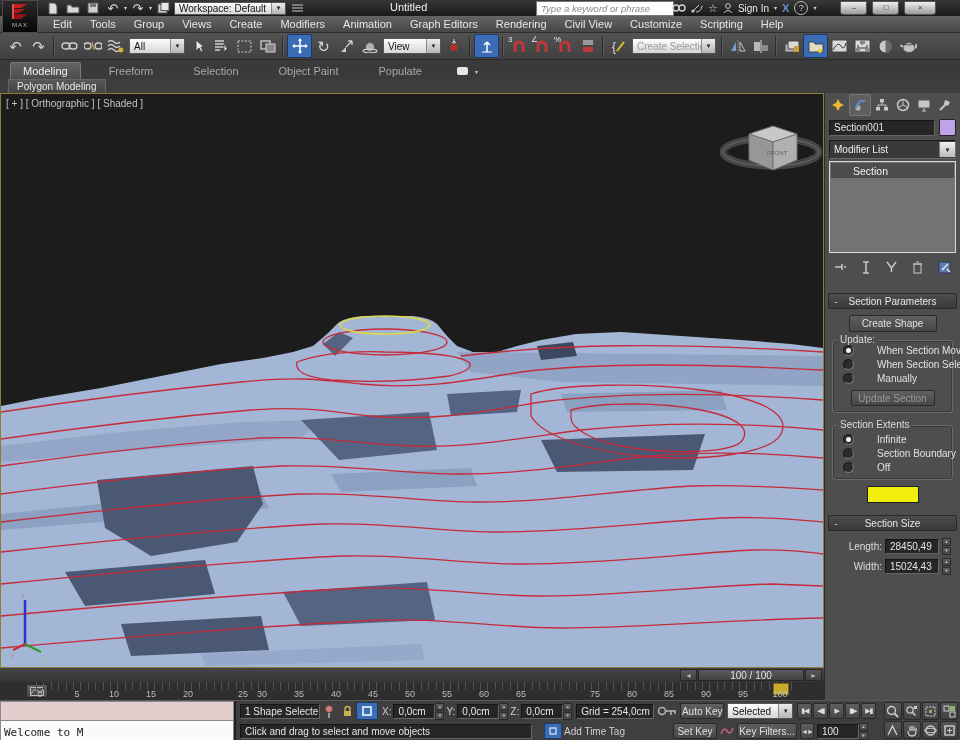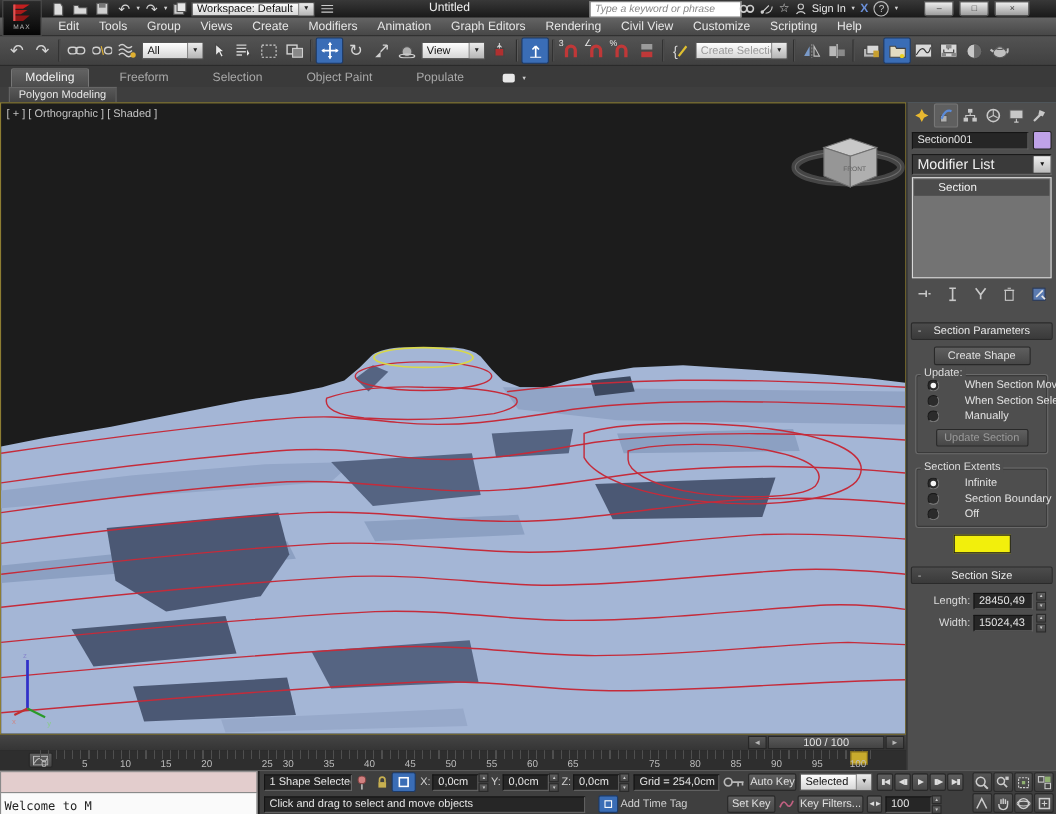--- a/index.html
+++ b/index.html
@@ -77,21 +77,21 @@
   
   #cmdpanel{position:absolute;left:824px;top:93px;width:136px;height:607px;background:#4e4e4e;border-left:1px solid #2d2d2d;box-sizing:border-box;}
   #cp-tabs{display:flex;align-items:center;height:24px;padding:0 3px;gap:1px;}
   .cp-tab{width:20px;height:20px;display:flex;align-items:center;justify-content:center;border-radius:2px;}
   .cp-tab.active{background:#5f5f5f;border:1px solid #777;}
   #cp-name-row{display:flex;align-items:center;padding:2px 4px;gap:4px;}
   #objname{flex:1;height:16px;}
   #objcolor{width:15px;height:15px;border:1px solid #222;border-radius:2px;}
   #modlist{margin:2px 4px;height:17px;background:#3a3a3a;border:1px solid;border-color:#1a1a1a #6a6a6a #6a6a6a #1a1a1a;
            display:flex;align-items:center;}
-  #modlist .txt{flex:1;padding:0 4px;font-size:13px;color:#f0f0f0;}
+  #modlist .txt{flex:1;padding:0 4px;font-size:10px;color:#f0f0f0;}
   #modlist .car{width:15px;height:15px;background:linear-gradient(#efefef,#bcbcbc);border-left:1px solid #777;
                 display:flex;align-items:center;justify-content:center;font-size:6px;color:#111;}
   #stackbox{margin:2px 4px;height:90px;background:#737373;border:1px solid #d8d8d8;}
   #stackrow{margin:1px;height:15px;background:#4c4c4c;color:#f2f2f2;font-size:10.5px;display:flex;align-items:center;padding-left:22px;}
   #stacktools{display:flex;align-items:center;justify-content:space-between;padding:3px 8px;height:18px;}
   .rollout{margin:0 3px;}
   .ro-head{height:14px;background:linear-gradient(#4c4c4c,#3a3a3a);border:1px solid #2a2a2a;border-radius:2px;
            display:flex;align-items:center;font-size:10px;color:#e8e8e8;}
   .ro-head .minus{width:14px;text-align:center;color:#bbb;}
   .ro-head .ttl{flex:1;text-align:center;padding-right:14px;}
@@ -776,21 +776,21 @@
     <div class="sbrow" id="sbrow2">
       <div class="fld" style="margin-left:240px;width:292px;flex:none">
           <span>Click and drag to select and move objects</span>
         </div>
       <span class="ico on" style="width:16px;height:14px;margin-left:12px">
           <svg width="8" height="8">
             <rect x="1" y="1" width="6" height="6" fill="none" stroke="#fff"></rect>
           </svg>
         </span>
       <span class="sblab">Add Time Tag</span>
-      <div class="btn" style="width:44px;height:16px;margin-left:34px">
+      <div class="btn" style="width:44px;height:16px;margin-left:46px">
           <span>Set Key</span>
         </div>
       <span class="ico" style="width:20px">
           <svg width="14" height="10">
             <path d="M1,8 q3,-8 6,-3 t6,-3" stroke="#c06080" stroke-width="1.5" fill="none"></path>
           </svg>
         </span>
       <div class="btn" style="width:60px;height:16px">
           <span>Key Filters...</span>
         </div>

